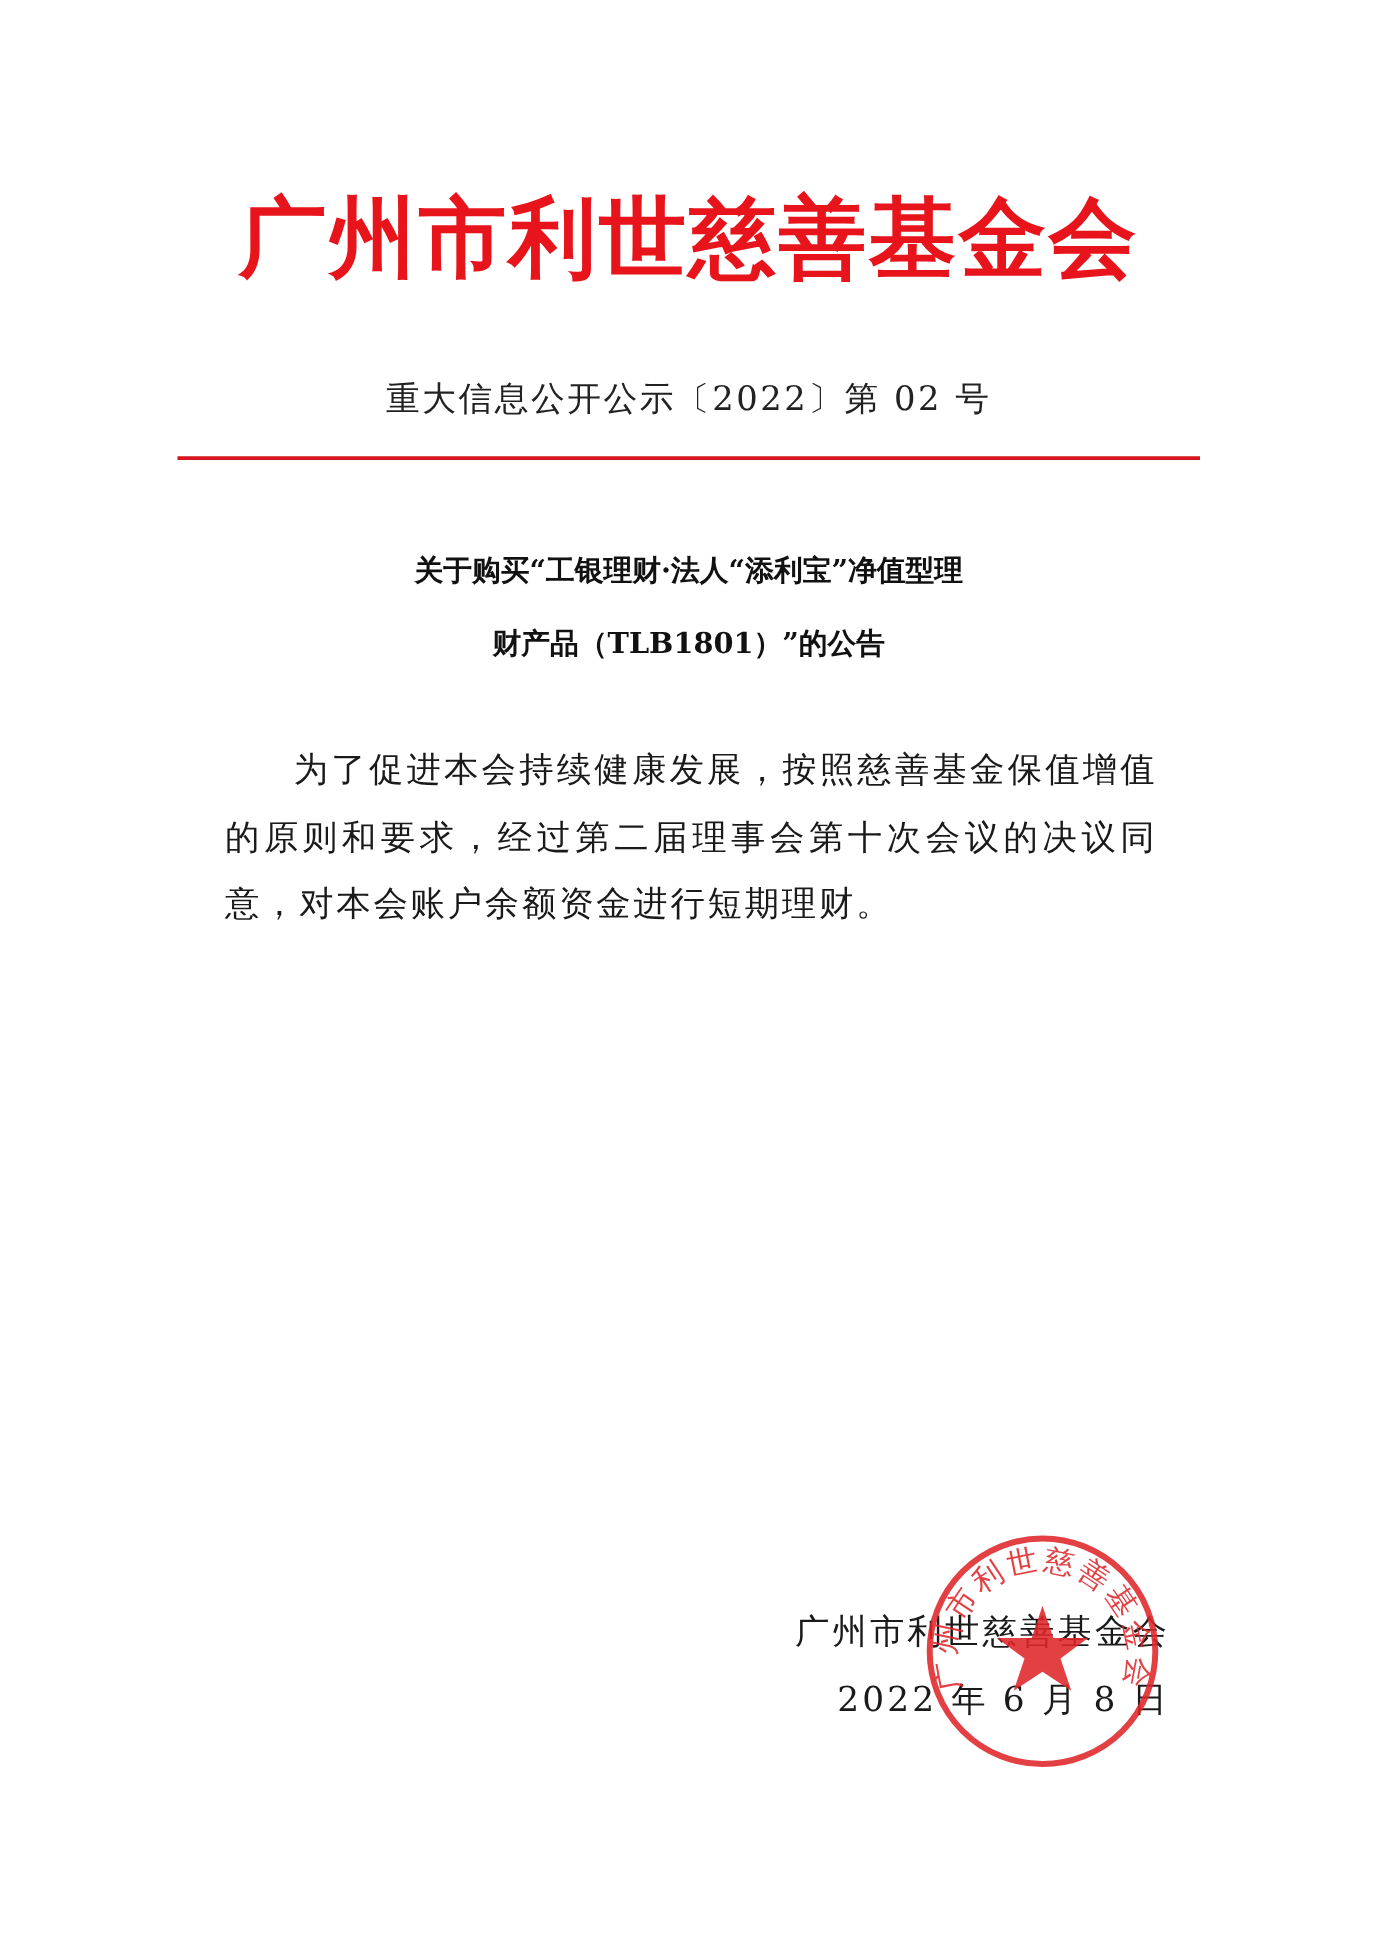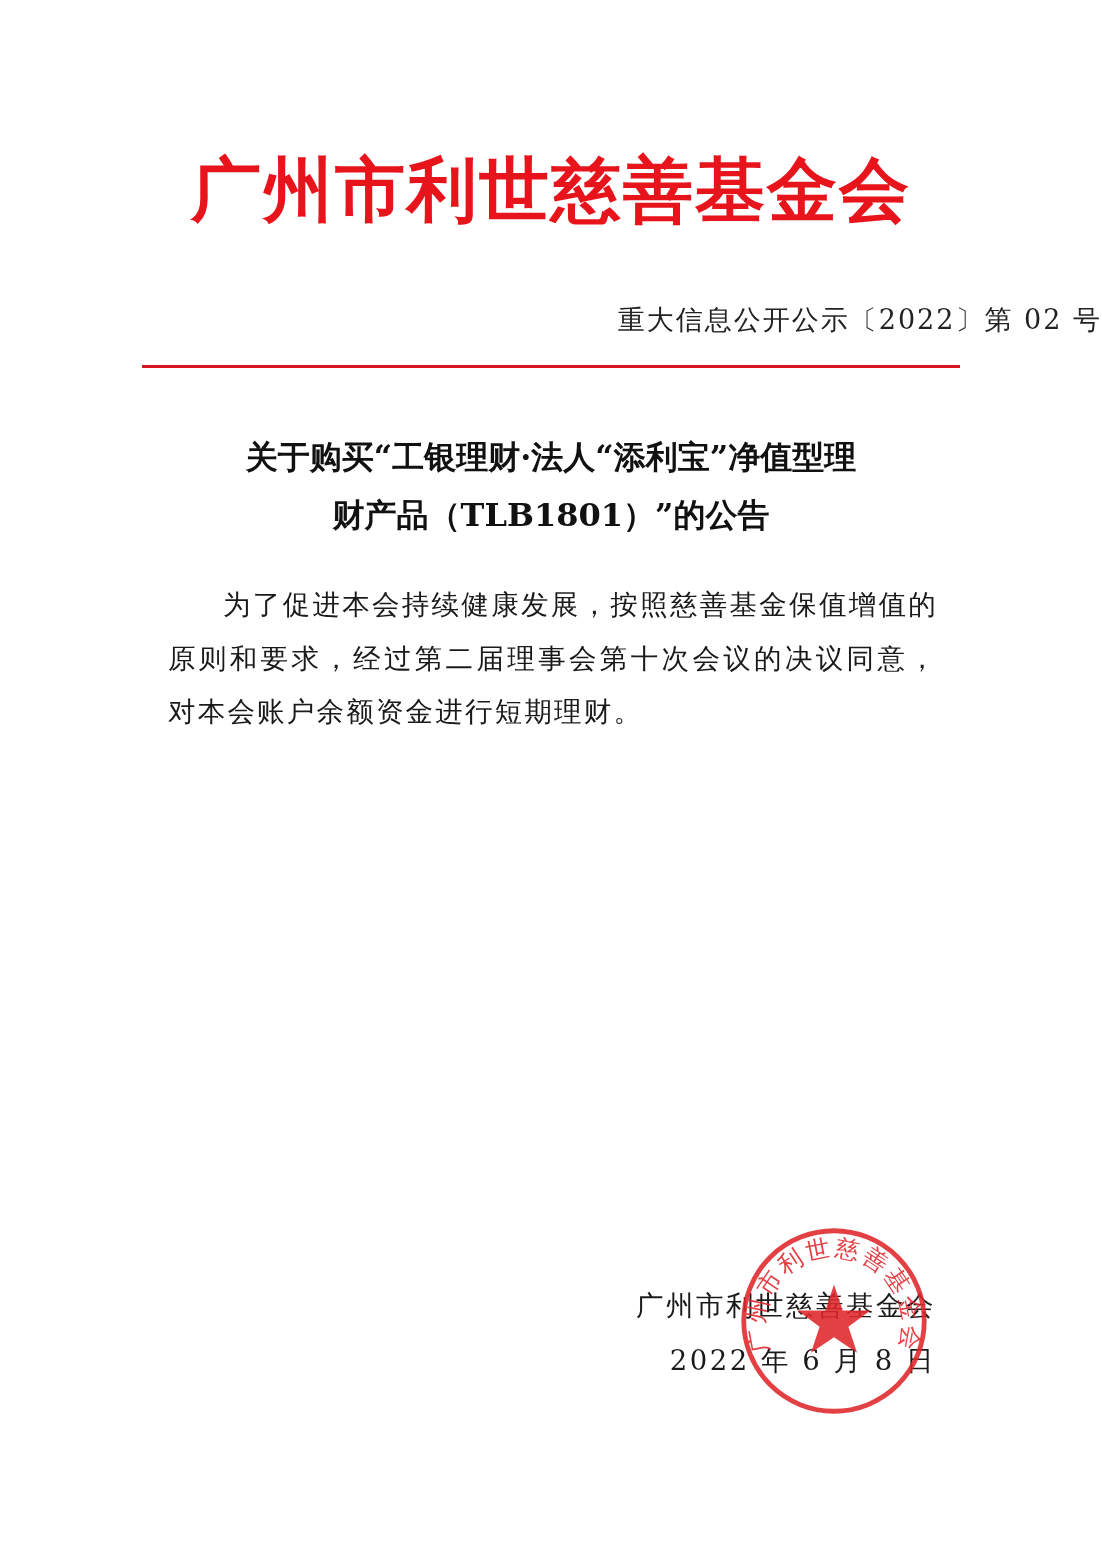--- a/index.html
+++ b/index.html
@@ -1,27 +1,27 @@
 <!DOCTYPE html>
 <html><head>
 <meta charset="utf-8">
 <style>
   html, body { margin: 0; padding: 0; background: #ffffff; }
   body { width: 1102px; height: 1559px; position: relative; overflow: hidden;
          font-family: "DejaVu Serif", "Liberation Serif", serif; color: #111; }
   .org-title { position: absolute; left: 0; width: 1102px; top: 140px; text-align: center;
                font-size: 70px; font-weight: bold; color: #e8141c; letter-spacing: 2px;
                font-family: "DejaVu Serif", serif; line-height: 100px; }
-  .doc-number { position: absolute; left: 0; width: 1102px; top: 298px; text-align: right;
+  .doc-number { position: absolute; left: 0; width: 1102px; top: 298px; text-align: center;
                 font-size: 27px; letter-spacing: 2px; line-height: 44px; color: #222; }
   .red-rule { position: absolute; left: 142px; width: 818px; top: 365px; height: 3px; background: #d6161c; }
   .headline { position: absolute; left: 150px; width: 802px; top: 428px; text-align: center;
-              font-size: 32px; font-weight: bold; line-height: 58px; color: #111; }
+              font-size: 23px; font-weight: bold; line-height: 58px; color: #111; }
   .body { position: absolute; left: 168px; width: 770px; top: 578px; }
-  .para { font-size: 27.5px; line-height: 53.5px; text-indent: 2em; margin: 0; text-align: justify;
+  .para { font-size: 27.5px; line-height: 53.5px; text-indent: 2em; margin: 12px; text-align: justify;
           letter-spacing: 2.2px; color: #1a1a1a; }
   .signature { position: absolute; right: 166px; top: 1278px; text-align: right; font-size: 27.5px;
                line-height: 55px; letter-spacing: 2.5px; color: #1a1a1a; z-index: 1; }
   .sig-date { margin-right: 0px; }
   .stamp { position: absolute; left: 738px; top: 1225px; width: 192px; height: 192px; z-index: 2;
            opacity: 0.88; }
 </style>
 </head>
 <body>
 

